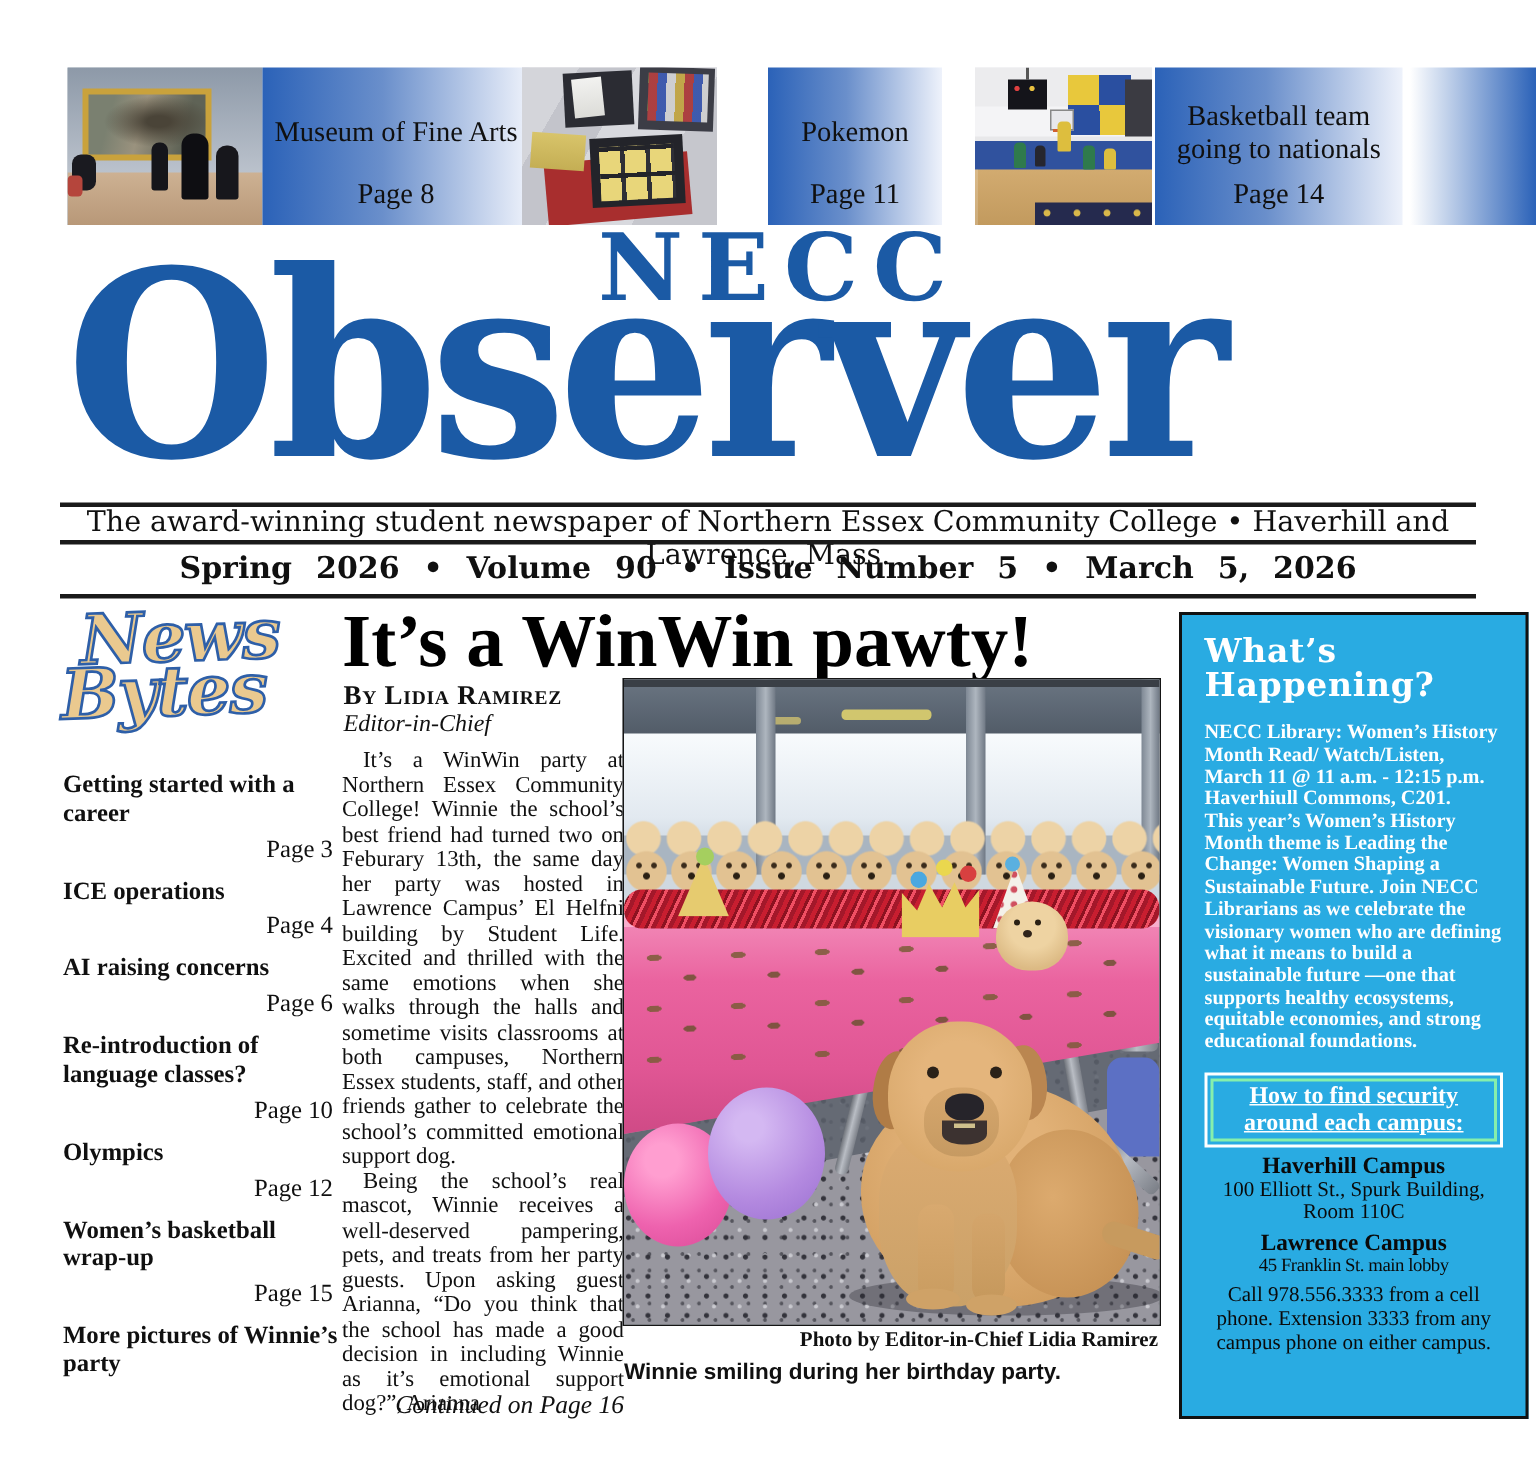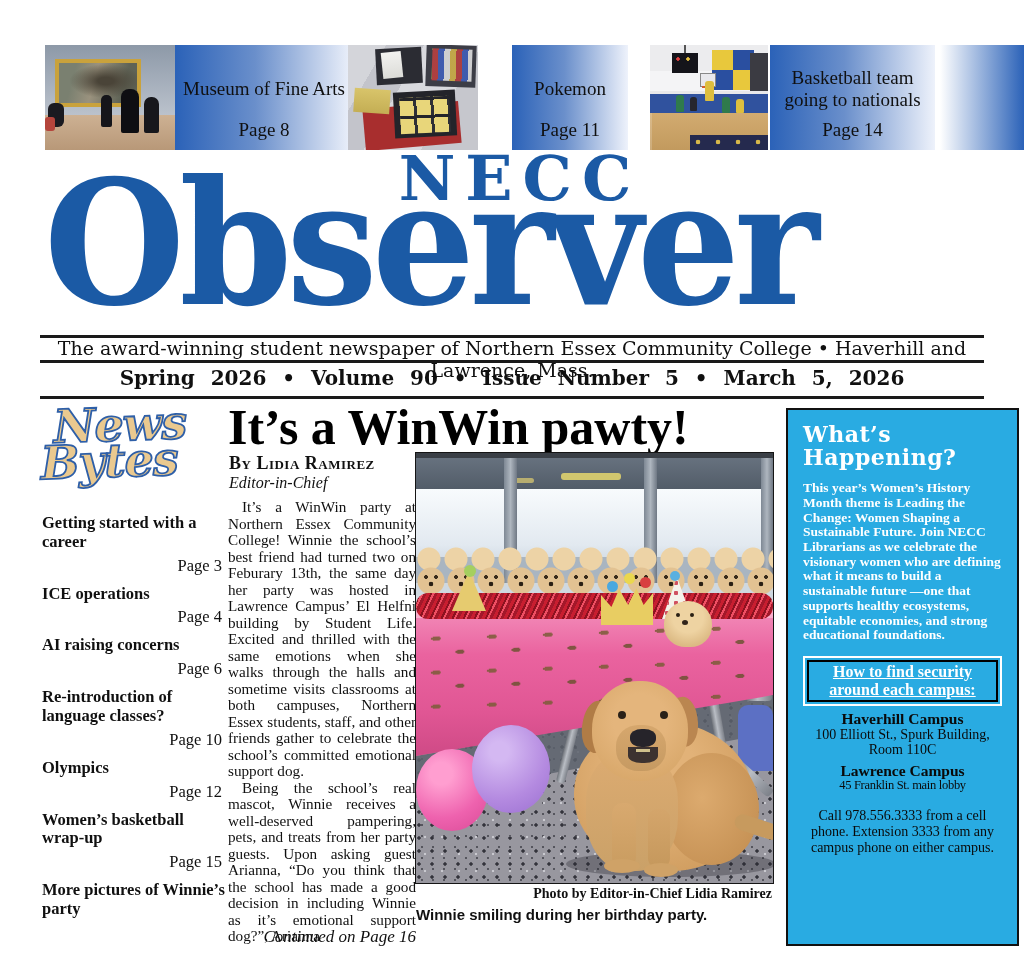--- a/index.html
+++ b/index.html
@@ -210,26 +210,26 @@
 
   
   #happening{position:absolute;left:786px;top:408px;width:233px;height:538px;box-sizing:border-box;
       background:#29abe2;border:2px solid #111;padding:13px 15px 10px 15px;}
   #happening-title{font-family:"DejaVu Serif",serif;font-weight:bold;font-size:22px;line-height:1.05;
       color:#fff;letter-spacing:.5px;}
   .happening-body{color:#fff;font-weight:bold;font-size:13.5px;line-height:1.09;margin-top:12px;}
   .happening-body + .happening-body{margin-top:0;}
   #security{margin-top:13px;text-align:center;}
   #security-heading-outer{border:2px solid #fff;padding:2px;}
-  #security-heading-inner{border:2px solid #000000;padding:1px 3px;}
+  #security-heading-inner{border:2px solid #86efac;padding:1px 3px;}
   #security-heading{color:#fff;font-weight:bold;font-size:16px;line-height:1.12;text-decoration:underline;}
   .campus-name{font-weight:bold;font-size:15.5px;color:#0a0a0a;margin-top:4px;line-height:1.1;}
   .campus-addr{font-size:14px;color:#0a0a0a;line-height:1.1;}
   .campus-addr.condensed{font-size:12.5px;letter-spacing:-.3px;}
-  #security-phone{font-size:14px;color:#0a0a0a;line-height:1.12;margin-top:16px;}
+  #security-phone{font-size:14px;color:#0a0a0a;line-height:1.12;margin-top:5px;}
 </style>
 </head>
 <body>
 
 <div id="page">
 
   <div id="t-museum" class="teaser-photo">
     <div class="m-wall"></div>
     <div class="m-floor"></div>
     <div class="m-frame">
@@ -402,20 +402,21 @@
     <div class="ph-dog-nose"></div>
     <div class="ph-dog-mouth"></div>
     <div class="ph-dog-teeth"></div>
   </div>
 
   <div id="photo-caption">Winnie smiling  during her birthday party.</div>
   <div id="photo-credit">Photo by Editor-in-Chief Lidia Ramirez</div>
 
   <div id="happening">
     <div id="happening-title">What’s Happening?</div>
+    <div class="happening-body">NECC Library: Women’s History Month Read/ Watch/Listen, March 11 @ 11 a.m. - 12:15 p.m. Haverhiull Commons, C201.</div>
     <div class="happening-body">This year’s Women’s History Month theme is Leading the Change: Women Shaping a Sustainable Future. Join NECC Librarians as we celebrate the visionary women who are defining what it means to build a sustainable future —one that supports healthy ecosystems, equitable economies, and strong educational foundations.</div>
 
     <div id="security">
       <div id="security-heading-outer">
         <div id="security-heading-inner">
           <div id="security-heading">How to find security around each campus:</div>
         </div>
       </div>
       <div class="campus-name">Haverhill Campus</div>
       <div class="campus-addr">100 Elliott St., Spurk Building, Room 110C</div>

